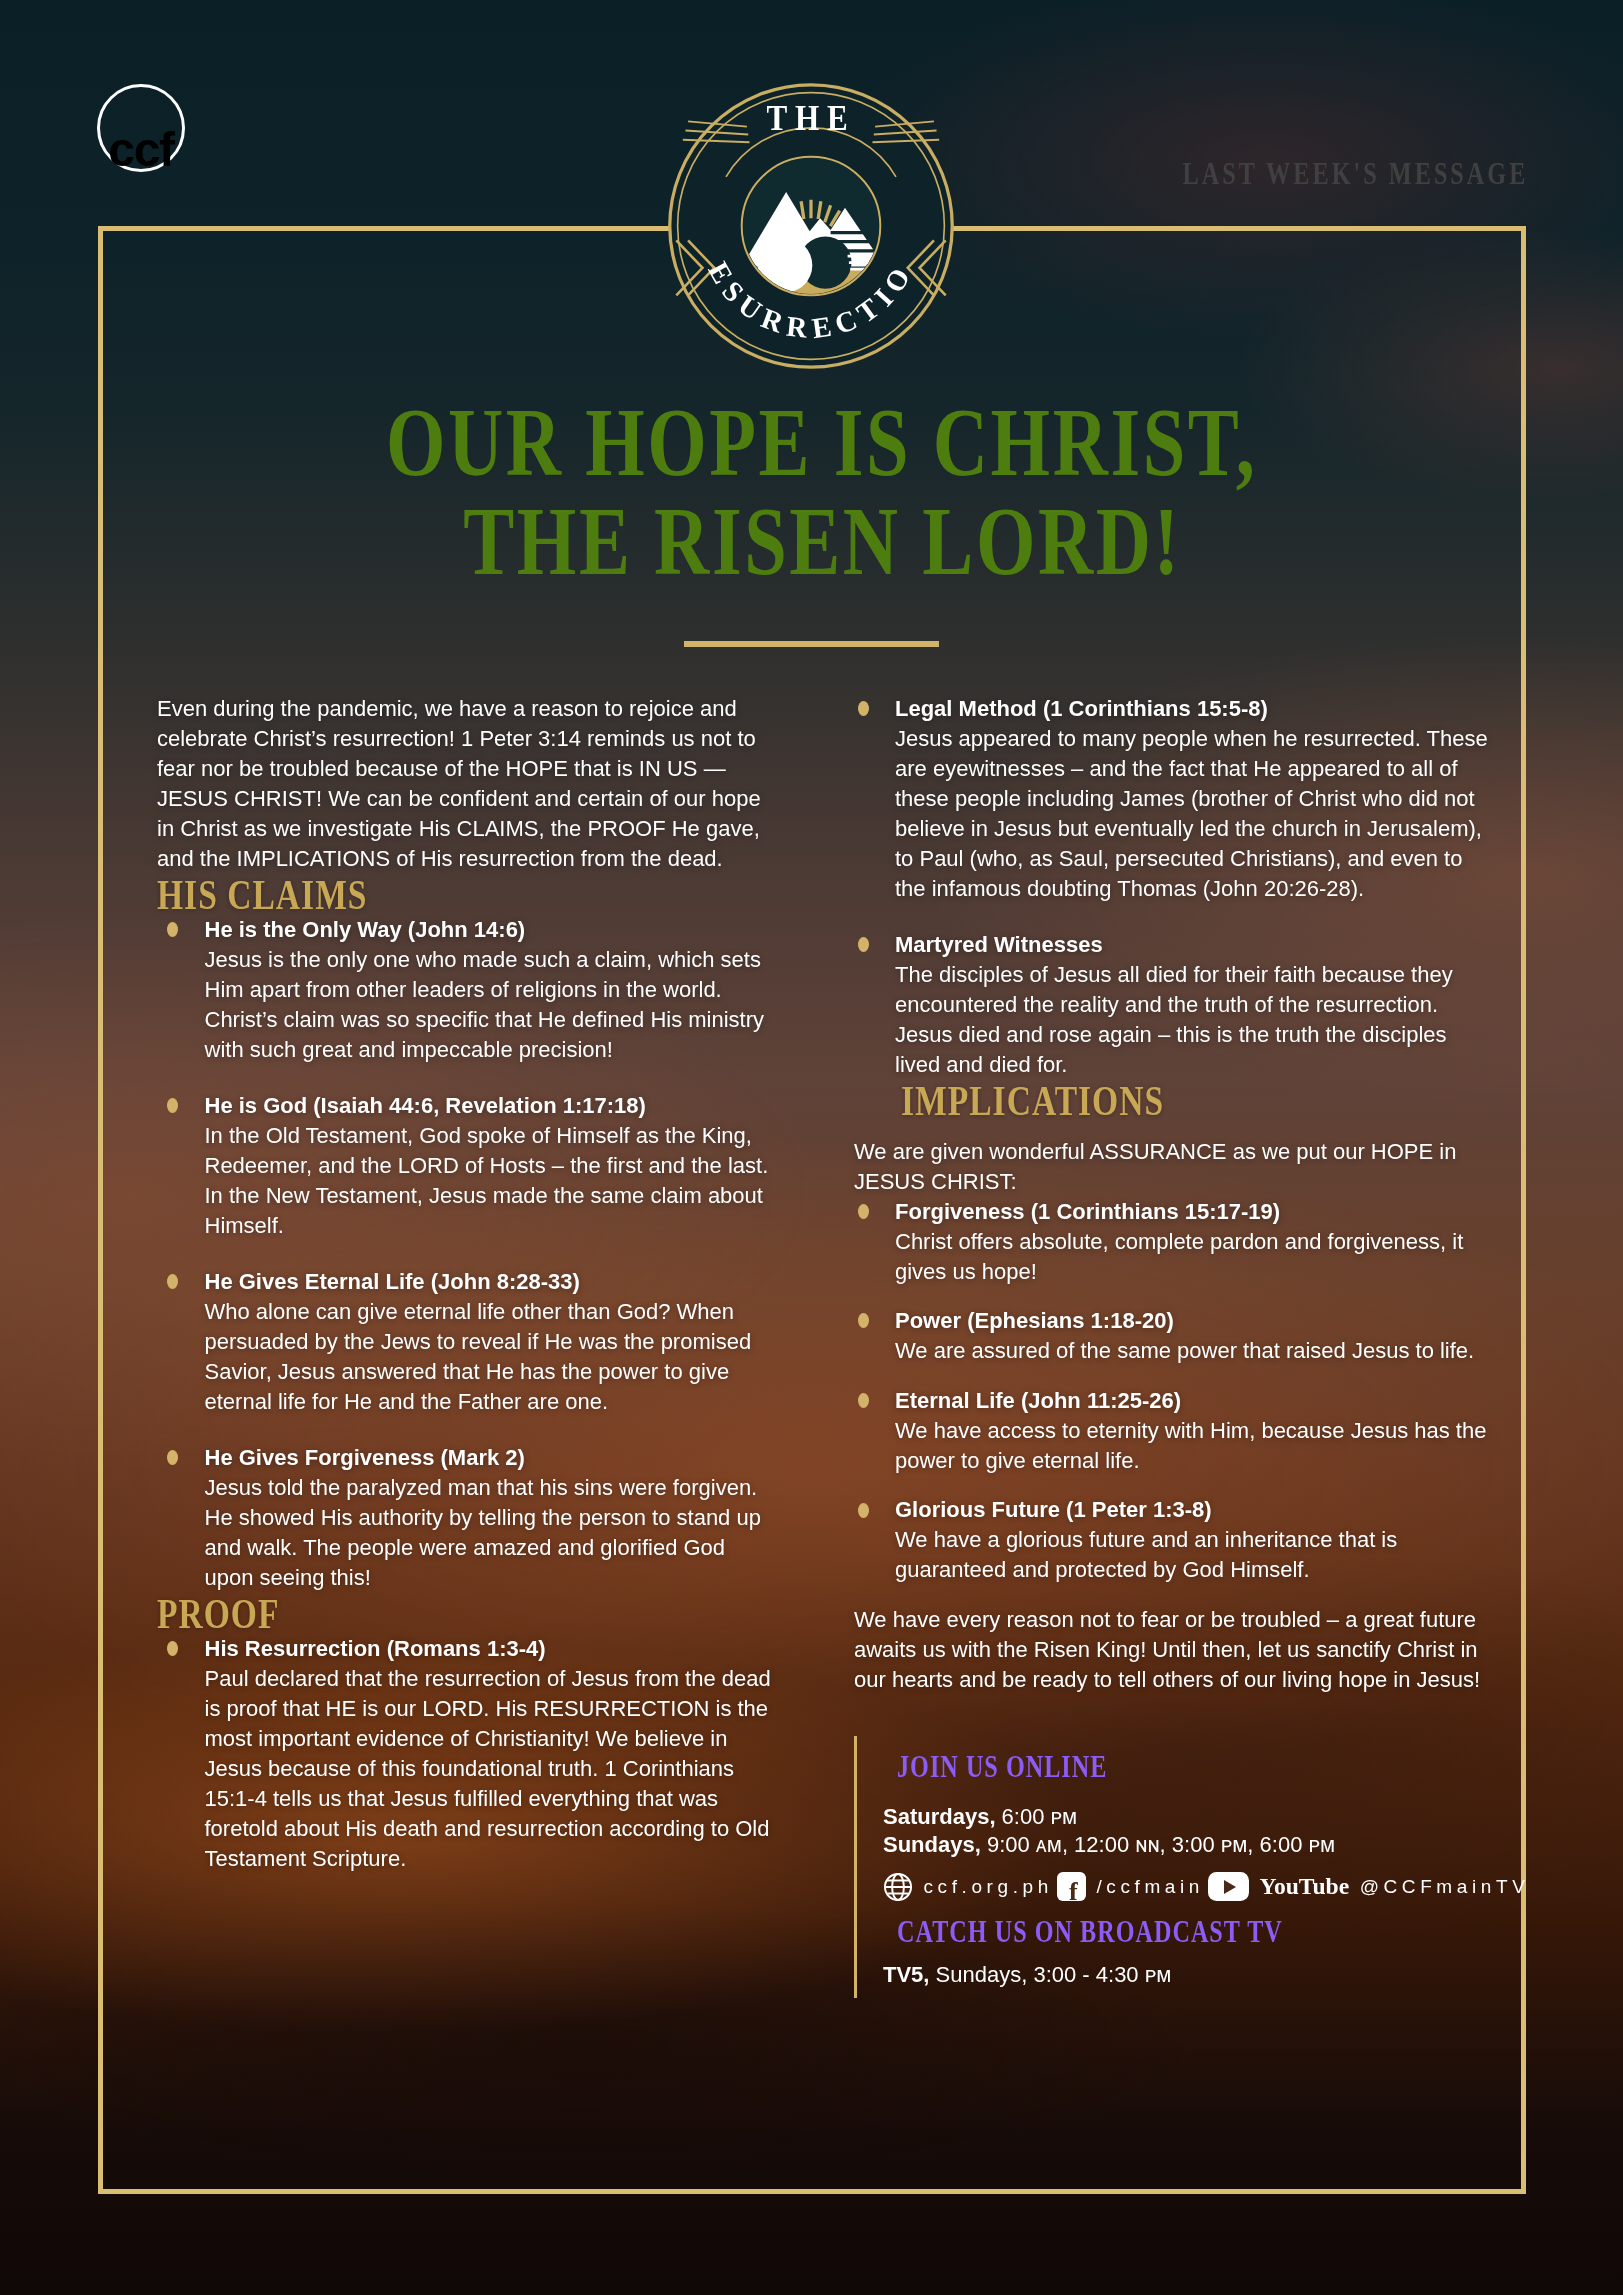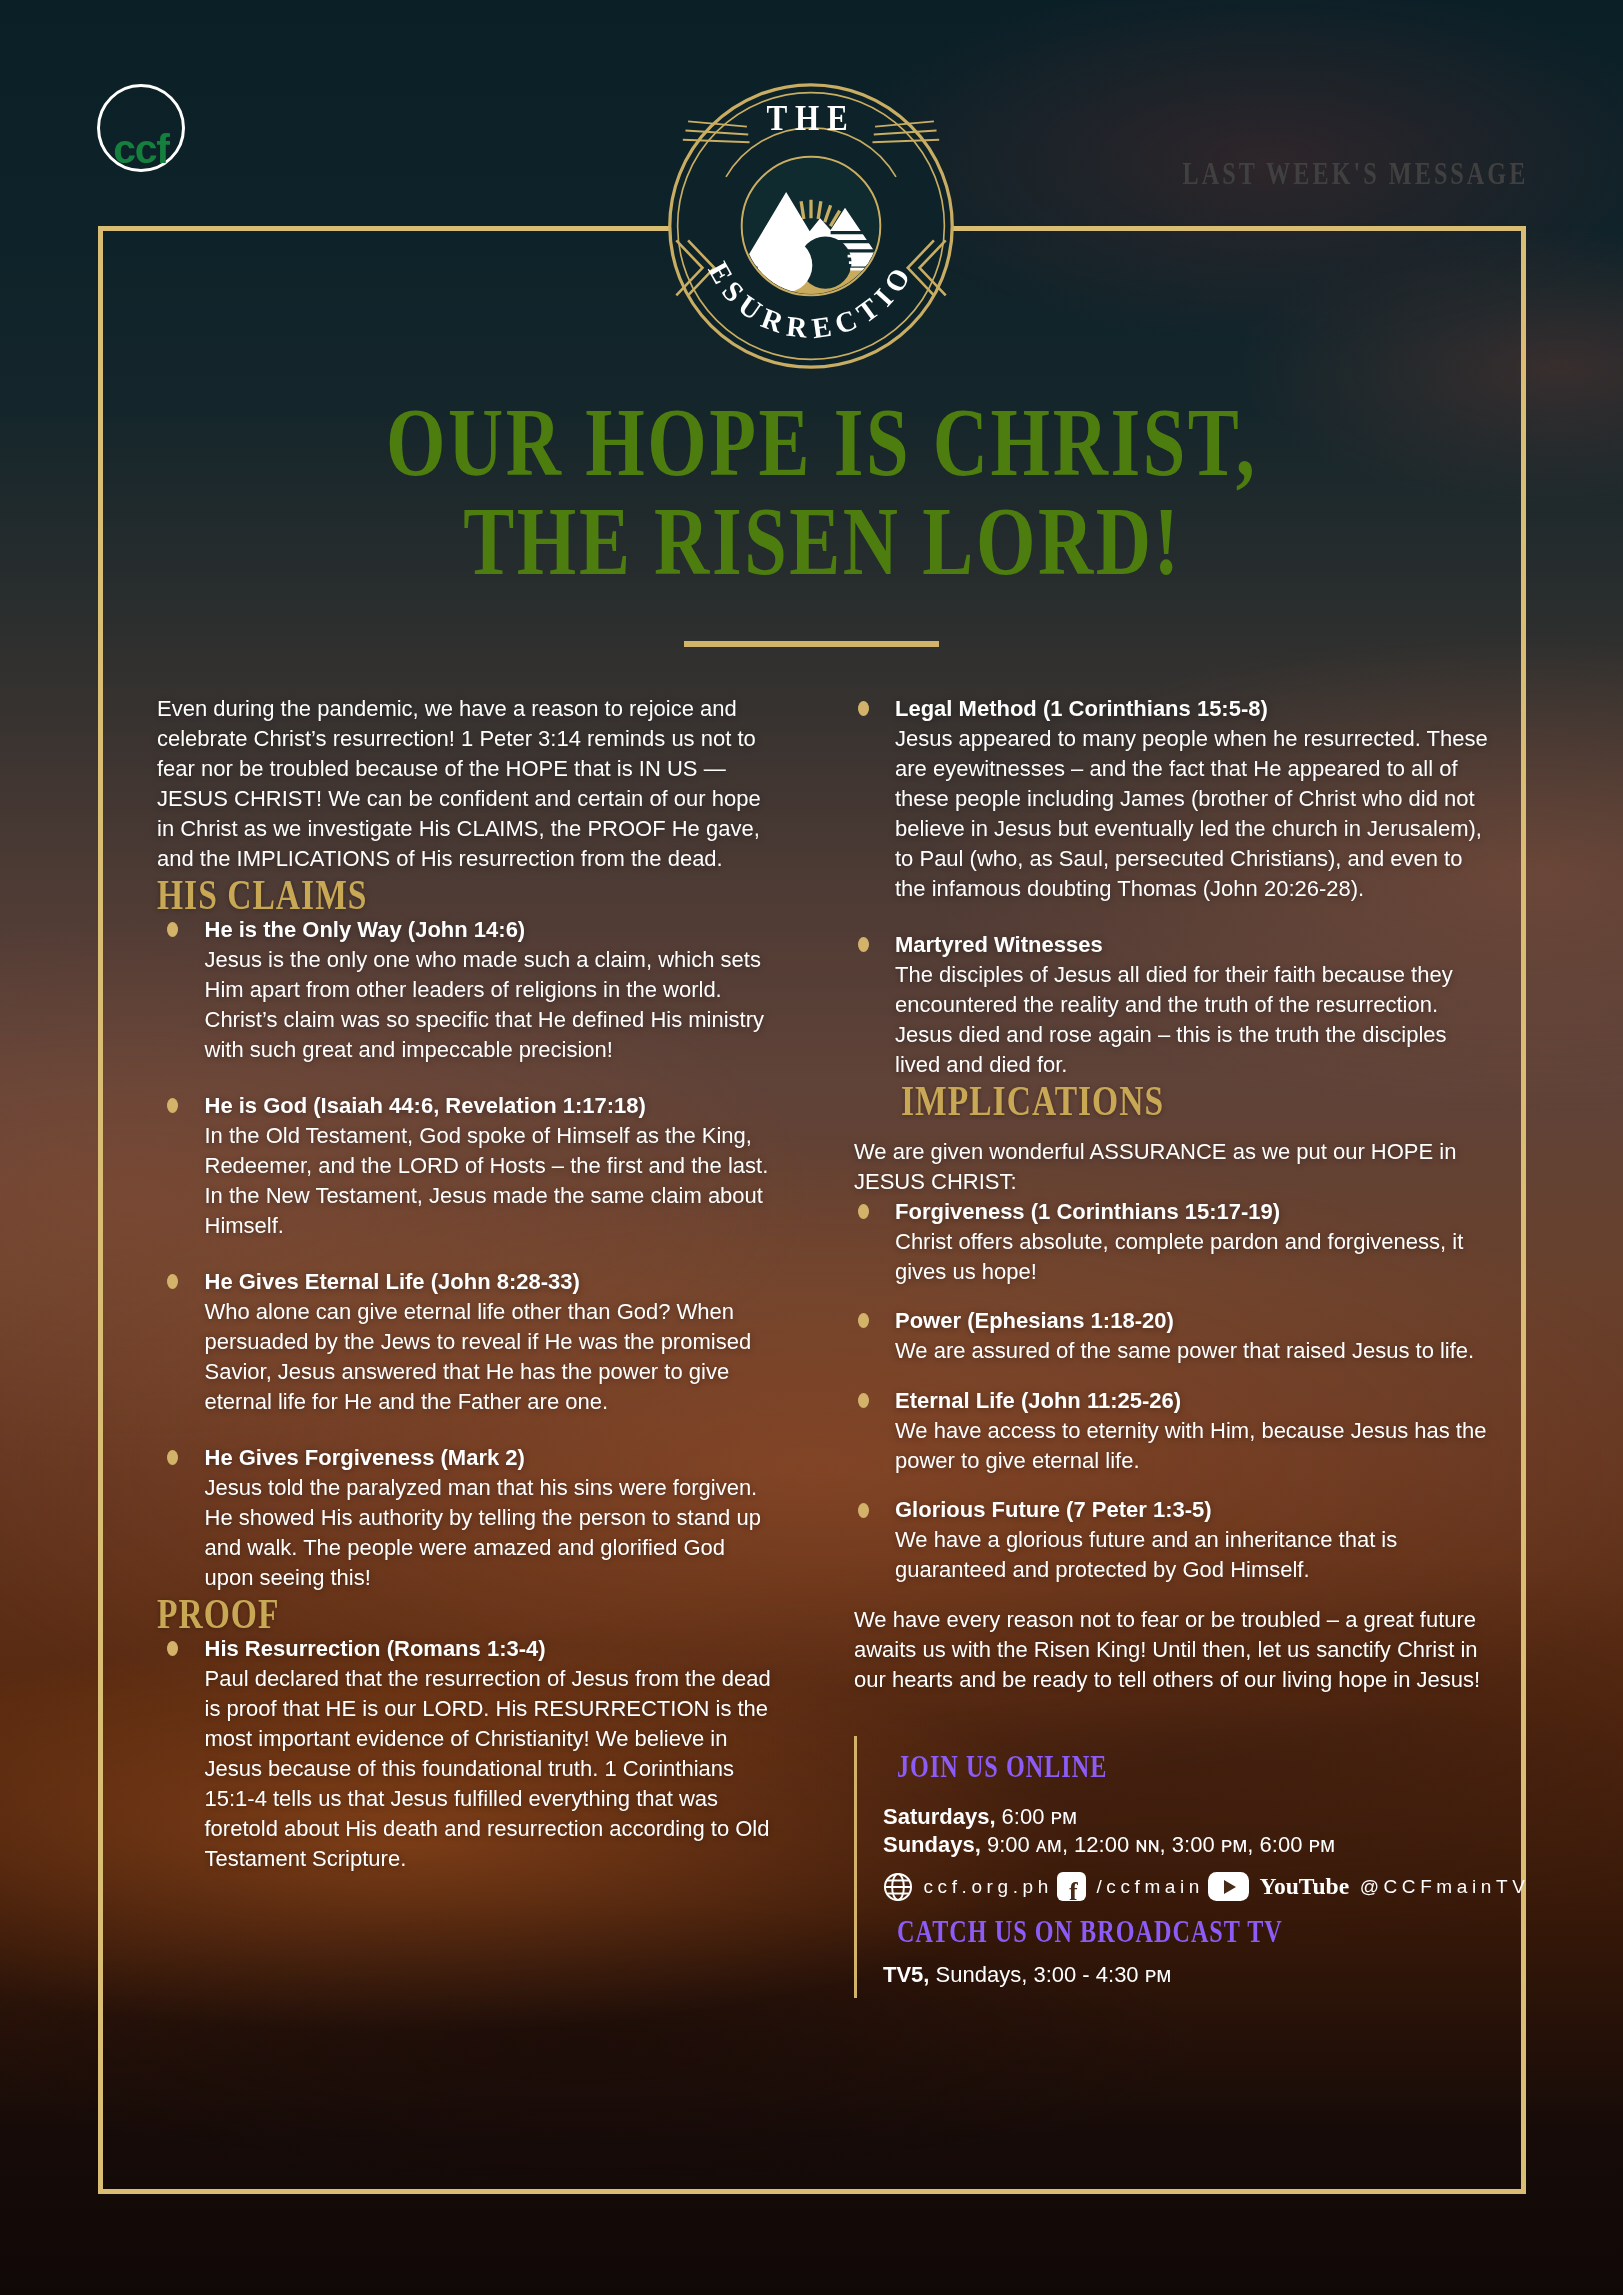--- a/index.html
+++ b/index.html
@@ -22,21 +22,21 @@
   .frame{
     position:absolute;left:98px;top:226px;width:1428px;height:1968px;
     border:5.2px solid #d9bd72;box-sizing:border-box;
   }
   
   .logo{
     position:absolute;left:97px;top:84px;width:88px;height:88px;
     border:3.3px solid #fff;border-radius:50%;box-sizing:border-box;
     display:flex;align-items:center;justify-content:center;
   }
-  .logo span{color:#15803d;font-weight:700;font-size:41px;letter-spacing:-1.3px;transform:translateY(-2.6px);margin-top:48px;}
+  .logo span{color:#000000;font-weight:700;font-size:48px;letter-spacing:-1.3px;transform:translateY(-2.6px);margin-top:48px;}
   .tag{
     position:absolute;right:96px;top:156px;
     color:#404040;font-family:"Liberation Serif","DejaVu Serif",serif;font-weight:700;
     font-size:31px;letter-spacing:3.9px;white-space:nowrap;
   }
   .tag .cond{transform-origin:right bottom;}
   .badge{position:absolute;left:641px;top:56px;width:340px;height:340px;}
   
   .title{
     position:absolute;left:0;top:393px;width:1624px;text-align:center;
@@ -237,21 +237,21 @@
       <div class="it-title">Power (Ephesians 1:18-20)</div>
       <div class="it-body">We are assured of the same power that raised Jesus to life.</div>
     </li>
     <li>
       <span class="dot"></span>
       <div class="it-title">Eternal Life (John 11:25-26)</div>
       <div class="it-body">We have access to eternity with Him, because Jesus has the power to give eternal life.</div>
     </li>
     <li>
       <span class="dot"></span>
-      <div class="it-title">Glorious Future (7 Peter 1:3-5)</div>
+      <div class="it-title">Glorious Future (1 Peter 1:3-8)</div>
       <div class="it-body">We have a glorious future and an inheritance that is guaranteed and protected by God Himself.</div>
     </li>
   </ul>
 
   <p class="body" style="margin-top:19.6px;">We have every reason not to fear or be troubled – a great future awaits us with the Risen King! Until then, let us sanctify Christ in our hearts and be ready to tell others of our living hope in Jesus!</p>
 
   <div class="footer">
     <h3 class="fsec"><span class="cond">JOIN US ONLINE</span></h3>
     <div class="sched">
       <b>Saturdays,</b><span> 6:00 ᴘᴍ</span>

